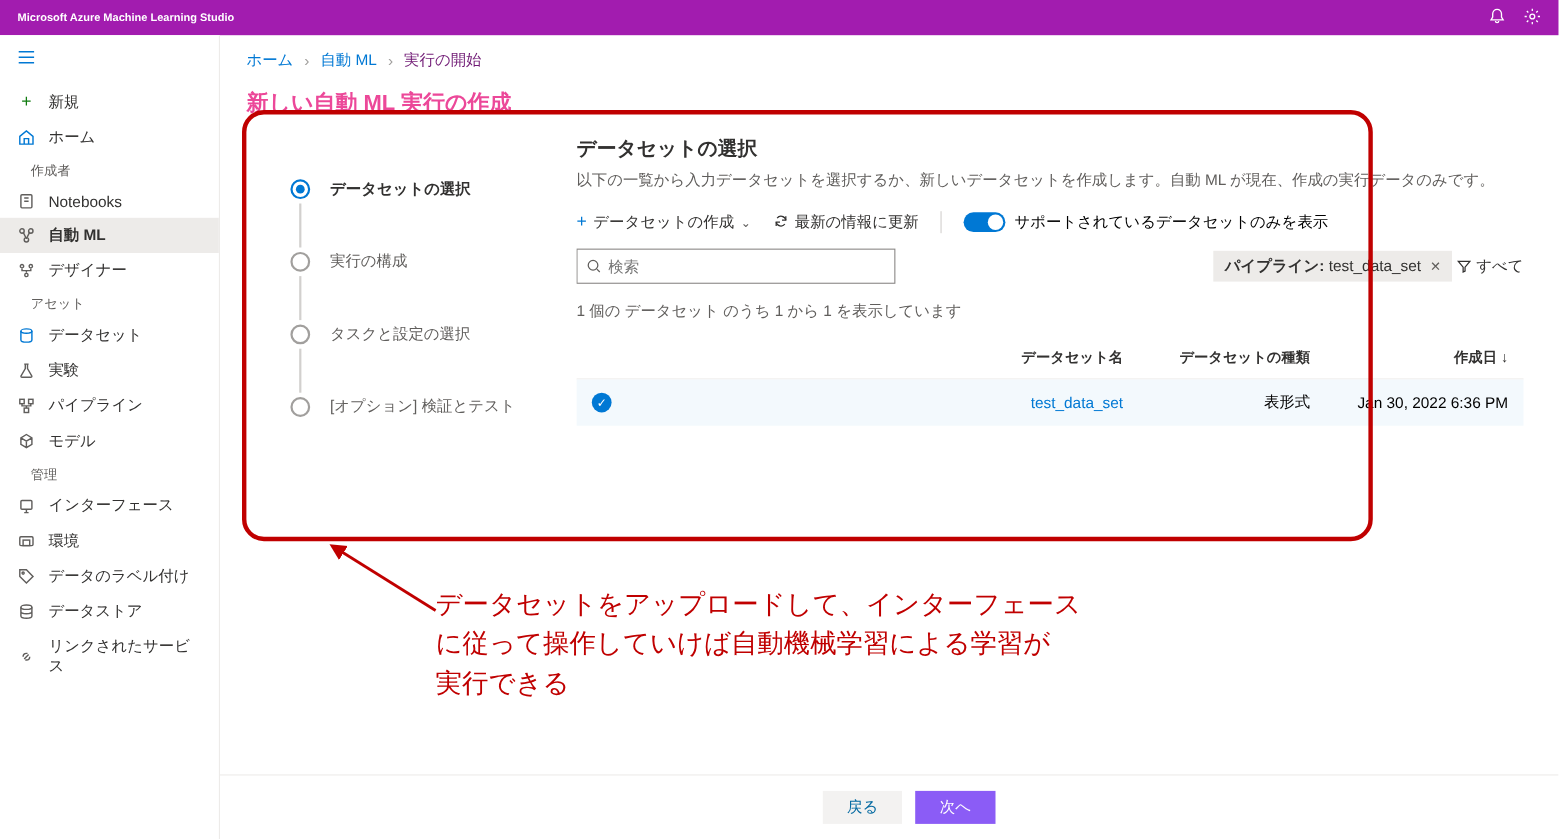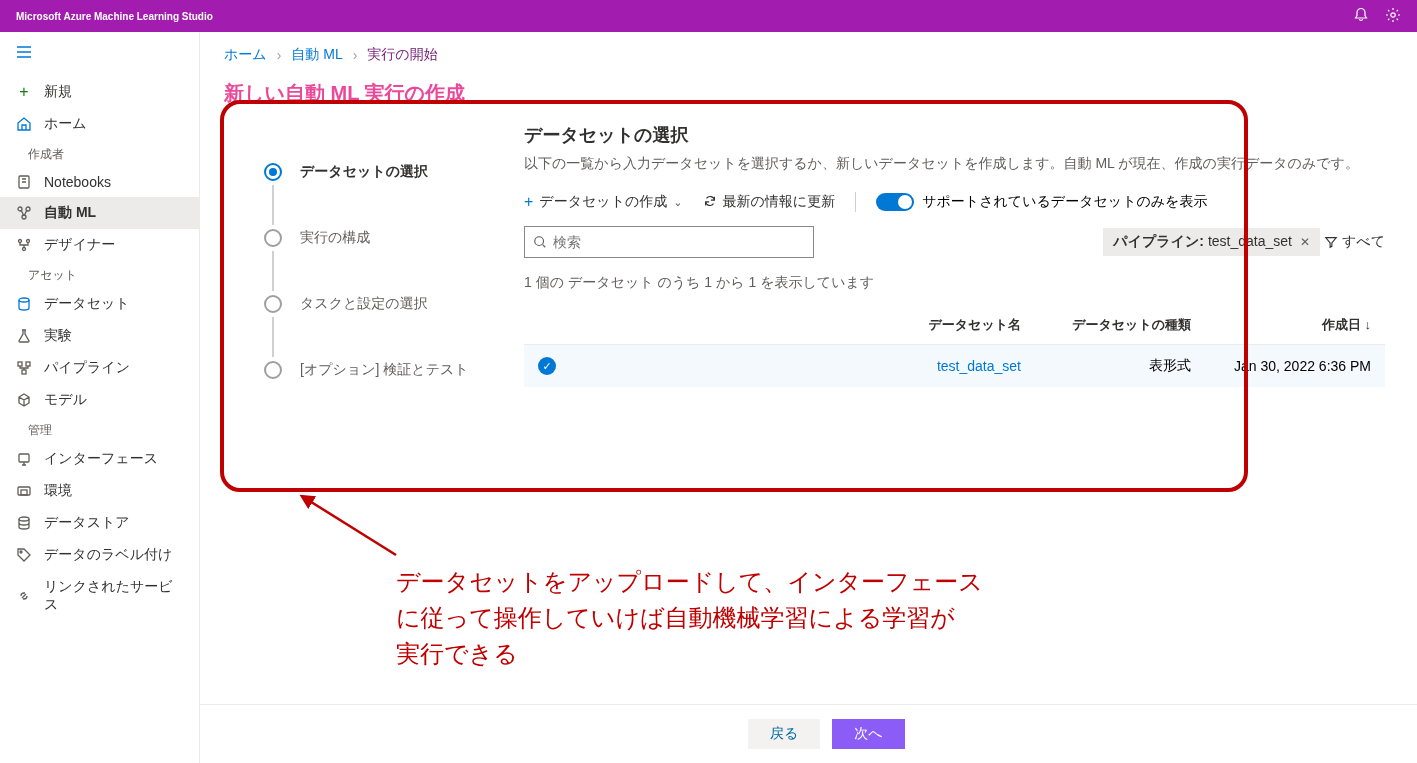--- a/index.html
+++ b/index.html
@@ -67,21 +67,21 @@
 .col-date { width: 180px; }
 .checkmark { width: 18px; height: 18px; background: #0078d4; border-radius: 50%; display: flex; align-items: center; justify-content: center; color: #fff; font-size: 11px; }
 .link { color: #0078d4; }
 
 .footer { border-top: 1px solid #edebe9; padding: 14px 24px; display: flex; gap: 12px; padding-left: 548px; }
 .btn { padding: 6px 22px; font-size: 14px; border: none; cursor: pointer; }
 .btn-secondary { background: #f3f2f1; color: #0369a1; }
 .btn-primary { background: #8b5cf6; color: #fff; }
 
 .redbox { position: absolute; left: 220px; top: 100px; width: 1028px; height: 392px; border: 4px solid #c00000; border-radius: 20px; pointer-events: none; }
-.annotation { position: absolute; left: 396px; top: 564px; font-size: 24px; color: #c00000; line-height: 1.5; pointer-events: none; }
+.annotation { position: absolute; left: 396px; top: 532px; font-size: 24px; color: #c00000; line-height: 1.5; pointer-events: none; }
 .arrow-svg { position: absolute; left: 296px; top: 490px; pointer-events: none; }
 </style>
 </head>
 <body>
 
 <div class="topbar">
   <span class="topbar-title">Microsoft Azure Machine Learning Studio</span>
   <div class="topbar-icons">
     <span><svg viewBox="0 0 16 16" fill="none" stroke="#fff" stroke-width="1.2">
           <path d="M8 1.5a4 4 0 0 0-4 4v3l-1.5 2.5h11L12 8.5v-3a4 4 0 0 0-4-4zM6.5 12a1.5 1.5 0 0 0 3 0"></path>
@@ -196,34 +196,34 @@
           <svg width="16" height="16" viewBox="0 0 16 16" fill="none" stroke="#605e5c" stroke-width="1.3">
             <rect x="2" y="4" width="12" height="8" rx="1"></rect>
             <rect x="5" y="7" width="6" height="5"></rect>
           </svg>
         </span>
       <span>環境</span>
     </div>
     <div class="nav-item">
       <span class="nav-icon">
           <svg width="16" height="16" viewBox="0 0 16 16" fill="none" stroke="#605e5c" stroke-width="1.3">
+            <path d="M2 2l6 0 6 6-6 6-6-6z"></path>
+            <circle cx="5" cy="5" r="1"></circle>
+          </svg>
+        </span>
+      <span>データのラベル付け</span>
+    </div>
+    <div class="nav-item">
+      <span class="nav-icon">
+          <svg width="16" height="16" viewBox="0 0 16 16" fill="none" stroke="#605e5c" stroke-width="1.3">
             <ellipse cx="8" cy="4" rx="5" ry="2"></ellipse>
             <path d="M3 4v4c0 1.1 2.2 2 5 2s5-.9 5-2V4M3 8v4c0 1.1 2.2 2 5 2s5-.9 5-2V8"></path>
           </svg>
         </span>
       <span>データストア</span>
-    </div>
-    <div class="nav-item">
-      <span class="nav-icon">
-          <svg width="16" height="16" viewBox="0 0 16 16" fill="none" stroke="#605e5c" stroke-width="1.3">
-            <path d="M2 2l6 0 6 6-6 6-6-6z"></path>
-            <circle cx="5" cy="5" r="1"></circle>
-          </svg>
-        </span>
-      <span>データのラベル付け</span>
     </div>
     <div class="nav-item">
       <span class="nav-icon">
           <svg width="16" height="16" viewBox="0 0 16 16" fill="none" stroke="#605e5c" stroke-width="1.3">
             <path d="M6 10l4-4M5 8a3 3 0 0 1 3-3h1M11 8a3 3 0 0 1-3 3H7"></path>
           </svg>
         </span>
       <span>リンクされたサービス</span>
     </div>
   </div>

